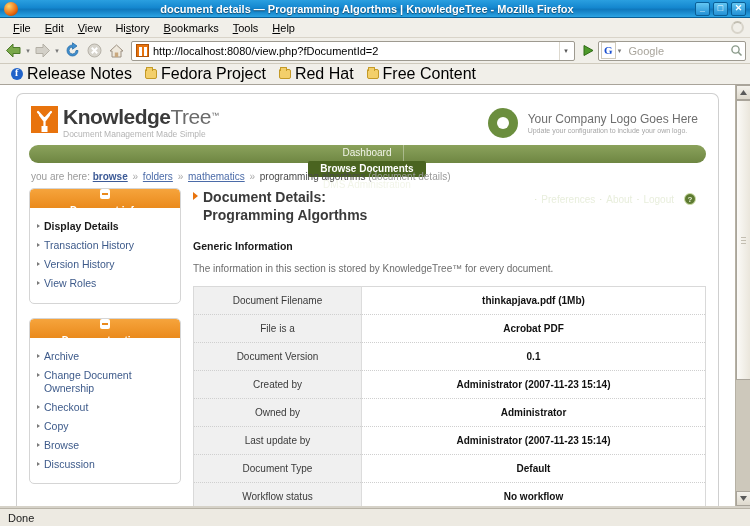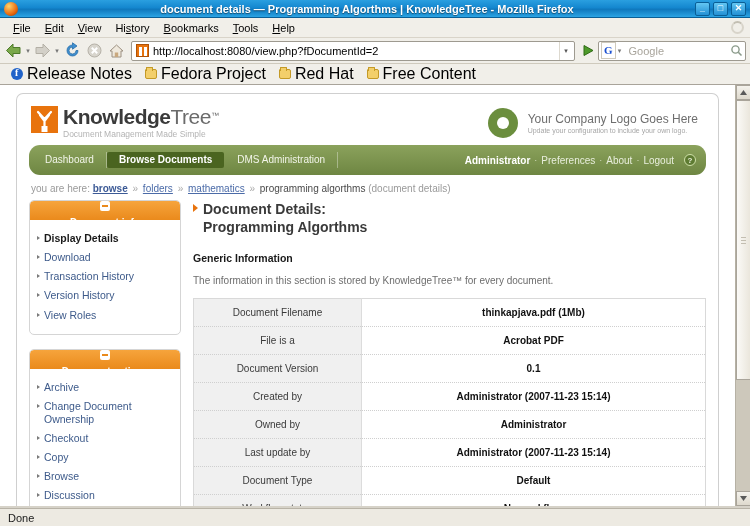--- a/index.html
+++ b/index.html
@@ -113,23 +113,23 @@
   .kt-word .tm{font-size:8px;color:#6b6b6b;vertical-align:super;}
   .kt-tag{font-size:8.5px;color:#b3b3b3;margin-top:2px;}
   #kt-corp{margin-left:auto;display:flex;align-items:center;gap:10px;padding-right:6px;}
   #corp-ring{width:30px;height:30px;border-radius:50%;background:#6b8e3e;
     display:flex;align-items:center;justify-content:center;flex:0 0 auto;}
   #corp-ring::after{content:"";width:12px;height:12px;border-radius:50%;background:#fff;}
   #corp-t1{font-size:12px;color:#6e6e6e;}
   #corp-t2{font-size:7px;color:#a6a6a6;margin-top:1px;}
   
   #kt-nav{
-    margin:0 12px;height:30px;border-radius:11px;
+    margin:0 12px;height:18px;border-radius:11px;
     background:linear-gradient(to bottom,#8ba25c,#6e8642);
-    display:flex;align-items:center;padding:0 4px;
+    display:flex;align-items:center;padding:0 4px;flex-direction:column;
   }
   .kt-tab{
     font-size:10px;color:#f2f5e9;padding:3px 12px;line-height:1;
     border-right:1px solid rgba(255,255,255,.35);
   }
   .kt-tab.active{
     background:#4a6420;color:#fff;font-weight:bold;border-radius:2px;
     border-right:none;margin-right:1px;
   }
   #kt-nav-right{margin-left:auto;display:flex;align-items:center;gap:4px;padding-right:6px;}
@@ -362,21 +362,20 @@
 
           <div id="kt-left">
 
             <div class="portlet">
               <div class="p-head">
                 <span class="p-minus"></span>
                 <span class="p-title">Document info</span>
               </div>
               <div class="p-body">
                 <div class="p-item current">Display Details</div>
-                <div class="p-item">Download</div>
                 <div class="p-item">Transaction History</div>
                 <div class="p-item">Version History</div>
                 <div class="p-item">View Roles</div>
               </div>
             </div>
 
             <div class="portlet">
               <div class="p-head">
                 <span class="p-minus"></span>
                 <span class="p-title">Document actions</span>

